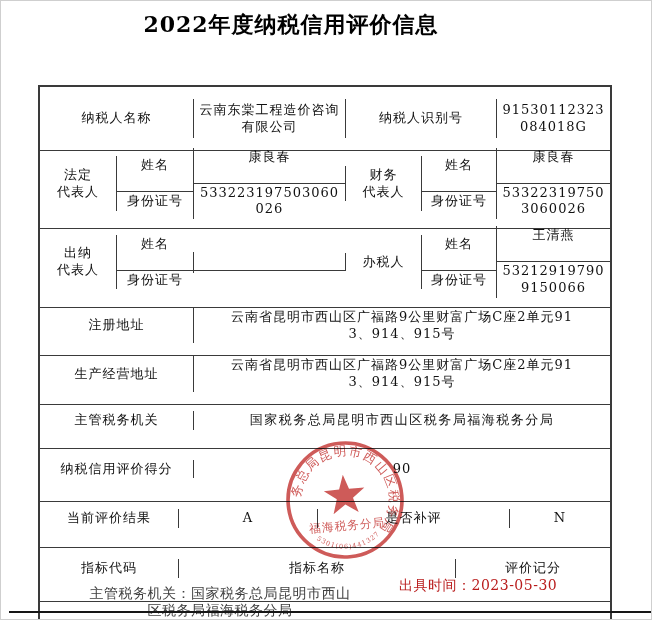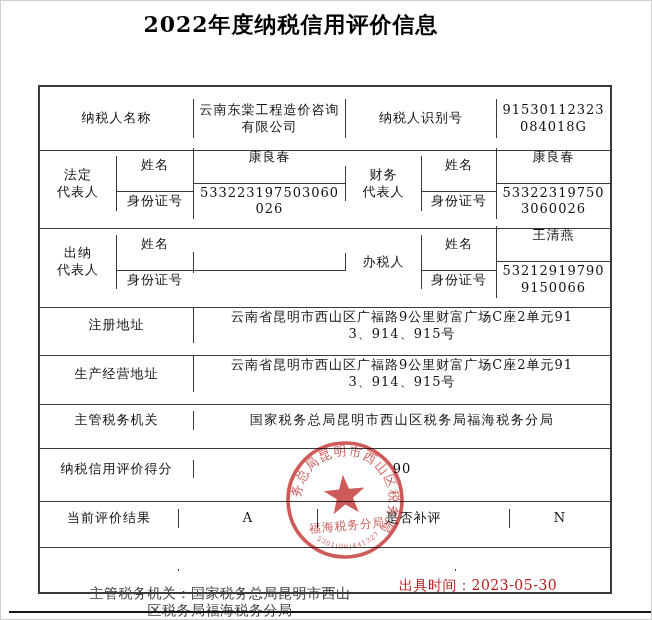--- a/index.html
+++ b/index.html
@@ -165,20 +165,25 @@
     </div>
 
     <div class="row" style="height:34px">
       <div class="c" style="width:138px">当前评价结果</div>
       <div class="c" style="width:139px">A</div>
       <div class="c" style="width:192px">是否补评</div>
       <div class="c flex1">N</div>
     </div>
 
 
+    <div class="row" style="height:42px">
+      <div class="c" style="width:138px">指标代码</div>
+      <div class="c" style="width:277px">指标名称</div>
+      <div class="c flex1">评价记分</div>
+    </div>
 
     <div class="row" style="height:45px">
       <div class="c" style="width:138px"></div>
       <div class="c" style="width:277px"></div>
       <div class="c flex1"></div>
     </div>
 
   </div>
 
   <svg class="stamp" viewBox="0 0 120 120">

